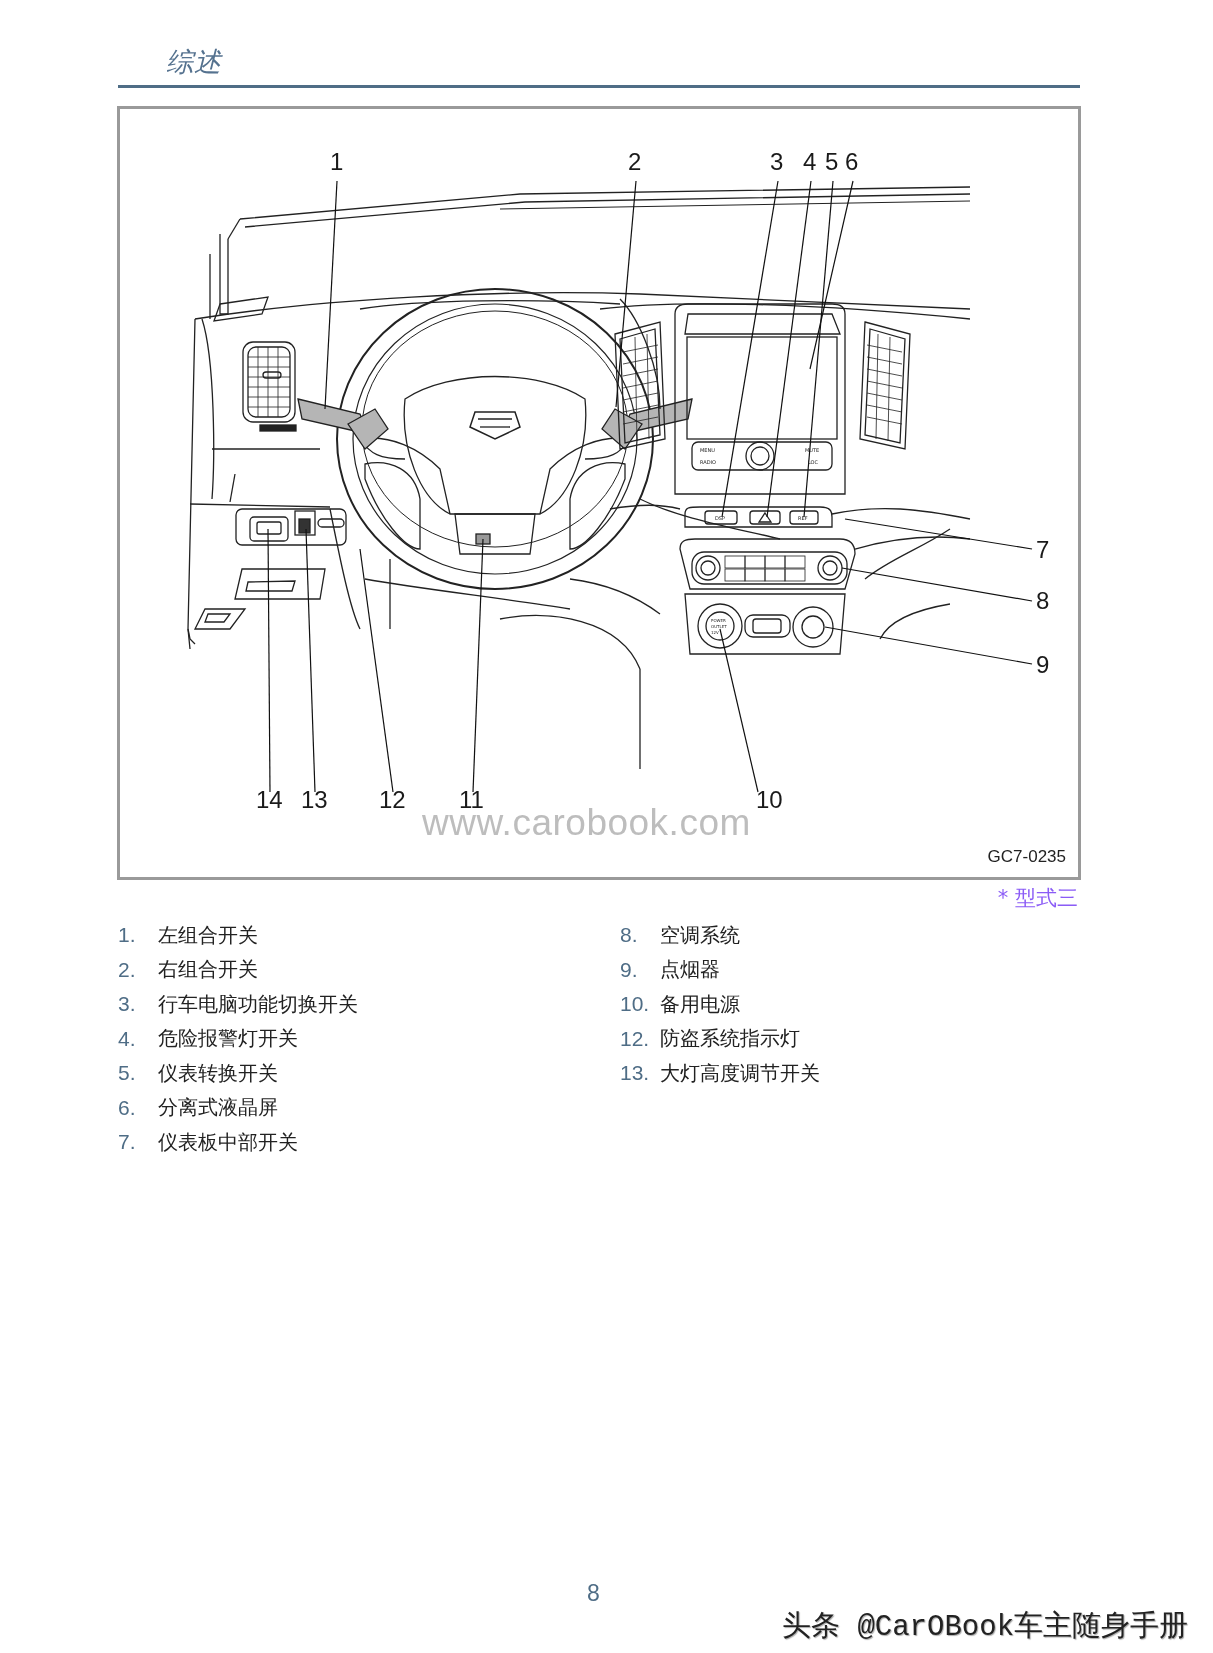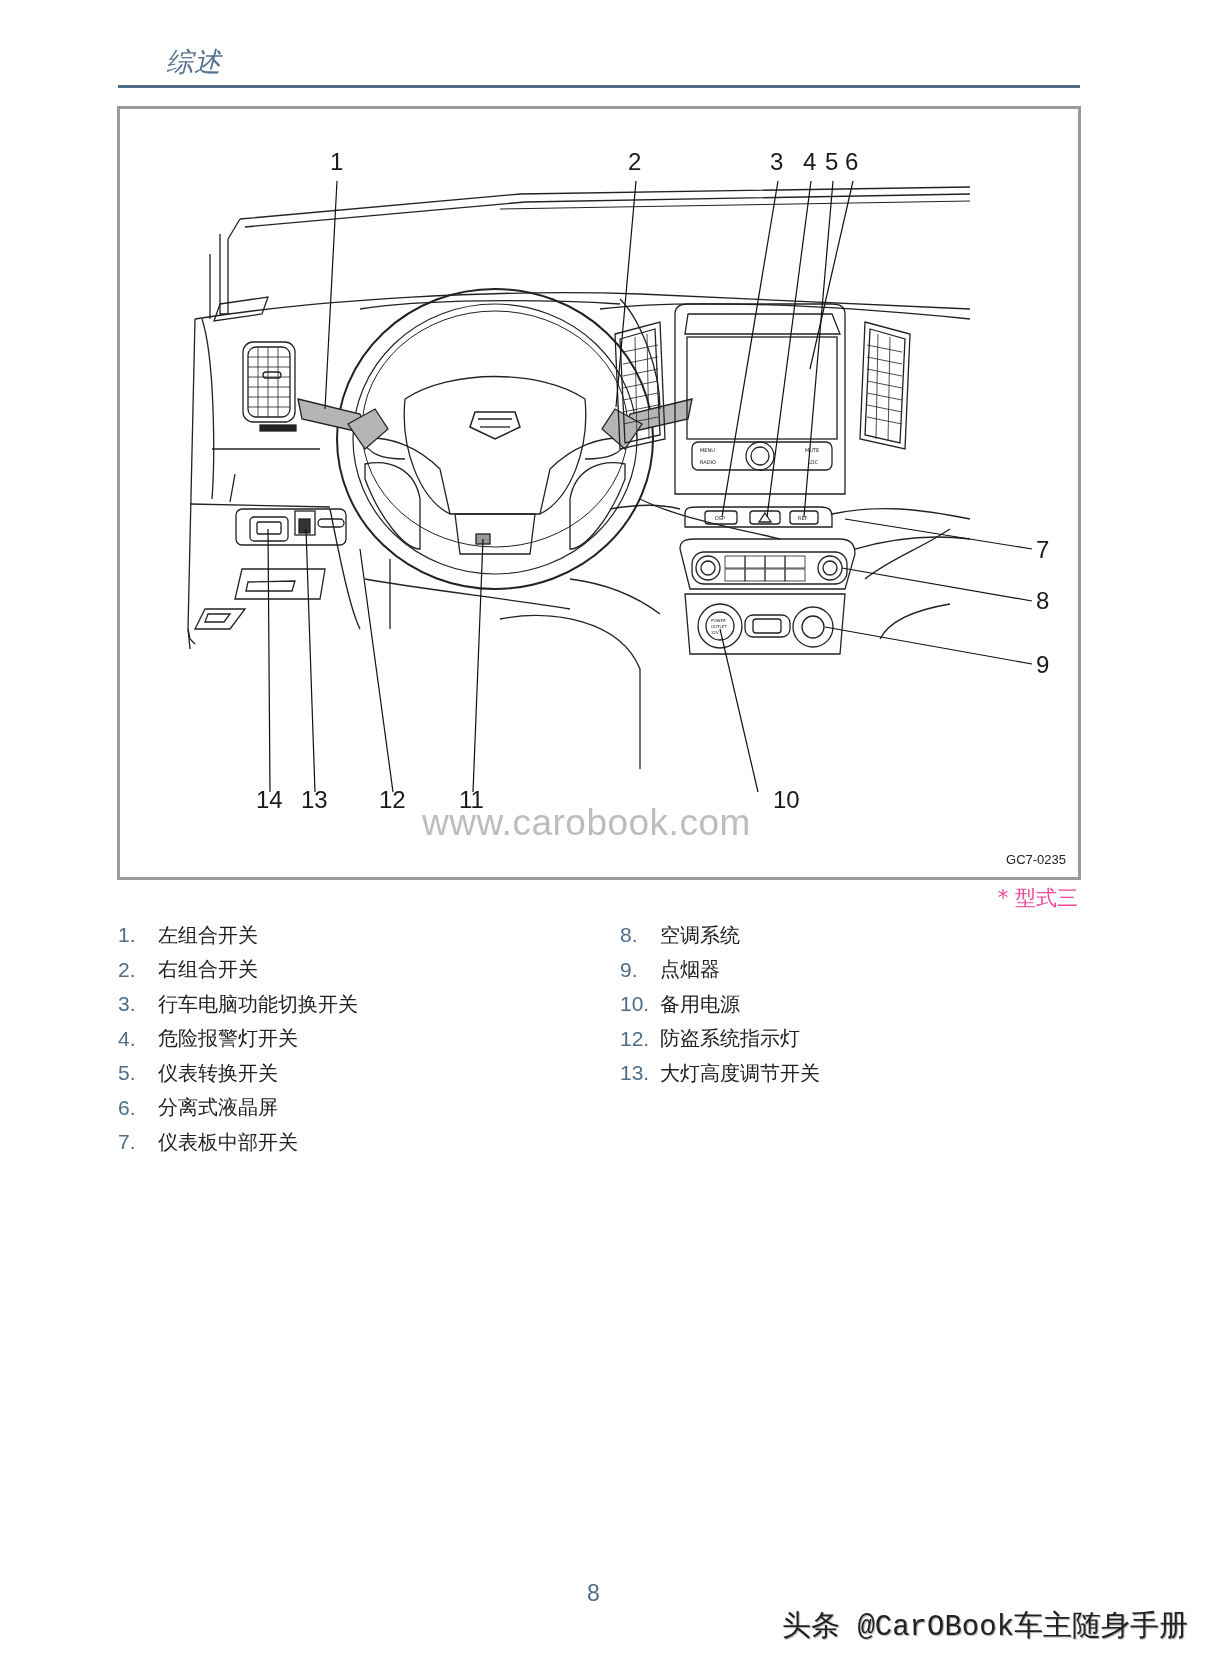--- a/index.html
+++ b/index.html
@@ -6,23 +6,23 @@
   body { width: 1213px; height: 1653px; position: relative; overflow: hidden;
          font-family: "Liberation Sans", "DejaVu Sans", sans-serif; color: #1a1a1a; }
   .section-title { position: absolute; left: 118px; top: 44px; font-size: 27px;
          font-style: italic; color: #55728f; letter-spacing: 1px;
          font-family: "DejaVu Sans", sans-serif; margin-left: 48px; }
   .header-rule { position: absolute; left: 118px; top: 85px; width: 962px; height: 3px; background: #4f6d86; }
   .figure-frame { position: absolute; left: 117px; top: 106px; width: 958px; height: 768px;
          border: 3px solid #9a9a9a; background: #fff; }
   .figure-svg { position: absolute; left: 0; top: 0; }
   .callout { position: absolute; font-size: 24px; color: #1a1a1a; line-height: 1; }
-  .fig-code { position: absolute; right: 12px; bottom: 10px; font-size: 13px; color: #222; }
+  .fig-code { position: absolute; right: 12px; bottom: 10px; font-size: 17px; color: #222; }
   .watermark { position: absolute; left: 420px; top: 802px; font-size: 37px; color: #bdbdbd; letter-spacing: 0.5px; }
-  .variant-note { position: absolute; right: 135px; top: 884px; font-size: 21px; color: #ec4899; font-family: "DejaVu Sans", sans-serif; }
+  .variant-note { position: absolute; right: 135px; top: 884px; font-size: 21px; color: #8b5cf6; font-family: "DejaVu Sans", sans-serif; }
   .legend-col { position: absolute; top: 918px; }
   .legend-col.left { left: 118px; }
   .legend-col.right { left: 620px; }
   .legend-item { height: 34.5px; display: flex; align-items: center; font-size: 21px; }
   .legend-num { color: #4f6d86; width: 40px; display: inline-block; font-family: "Liberation Sans", sans-serif; }
   .legend-text { color: #222; font-family: "DejaVu Sans", sans-serif; font-size: 20px; }
   .page-number { position: absolute; left: 587px; top: 1580px; font-size: 23px; color: #4f6d86; }
   .footer-watermark { position: absolute; left: 742px; top: 1606px; font-size: 29px; color: #222;
          font-family: Liberation Mono, monospace; text-shadow: 1px 1px 1px #aaa; margin-left: 40px; }
 </style>
@@ -225,21 +225,21 @@
 
   <div class="callout" style="left:210px; top:41px;">1</div>
   <div class="callout" style="left:508px; top:41px;">2</div>
   <div class="callout" style="left:650px; top:41px;">3</div>
   <div class="callout" style="left:683px; top:41px;">4</div>
   <div class="callout" style="left:705px; top:41px;">5</div>
   <div class="callout" style="left:725px; top:41px;">6</div>
   <div class="callout" style="left:916px; top:429px;">7</div>
   <div class="callout" style="left:916px; top:480px;">8</div>
   <div class="callout" style="left:916px; top:544px;">9</div>
-  <div class="callout" style="left:653px; top:679px;text-align:right;">10</div>
+  <div class="callout" style="left:636px; top:679px;text-align:right;">10</div>
   <div class="callout" style="left:339px; top:679px;">11</div>
   <div class="callout" style="left:259px; top:679px;">12</div>
   <div class="callout" style="left:181px; top:679px;">13</div>
   <div class="callout" style="left:136px; top:679px;">14</div>
 
   <div class="watermark" style="left:302px; top:693px;">www.carobook.com</div>
   <div class="fig-code">GC7-0235</div>
 </div>
 
 <div class="variant-note">* 型式三</div>

